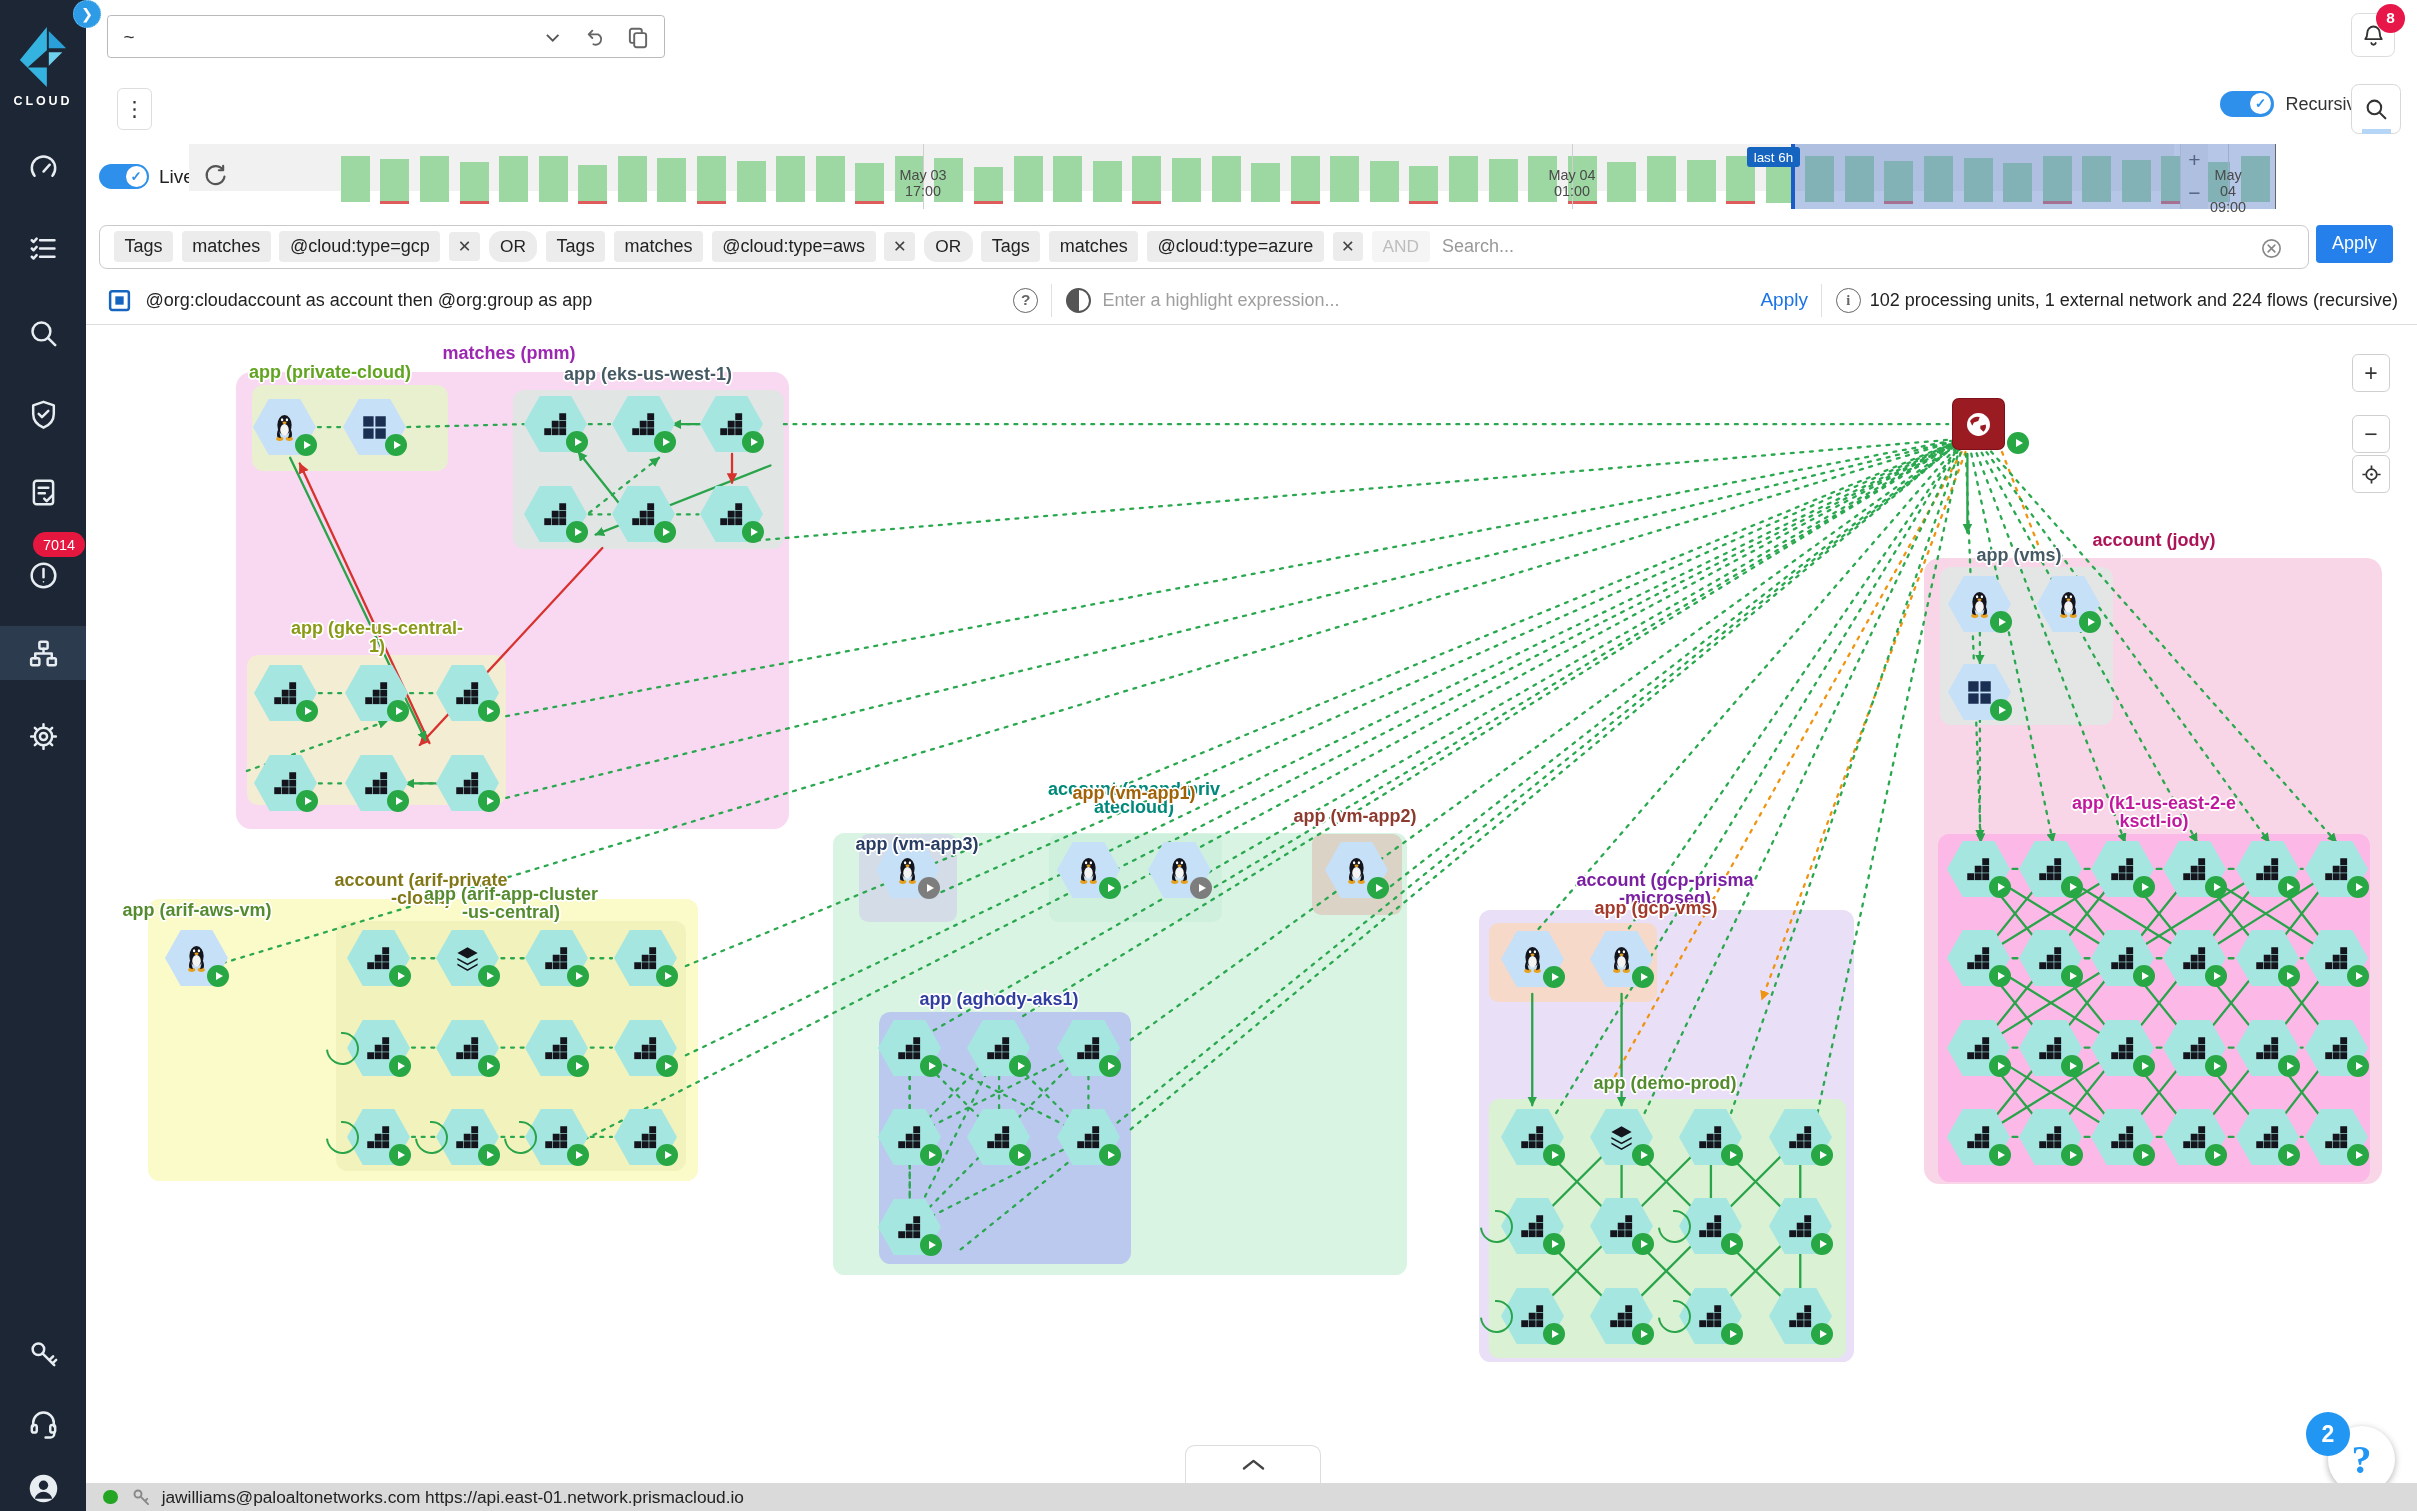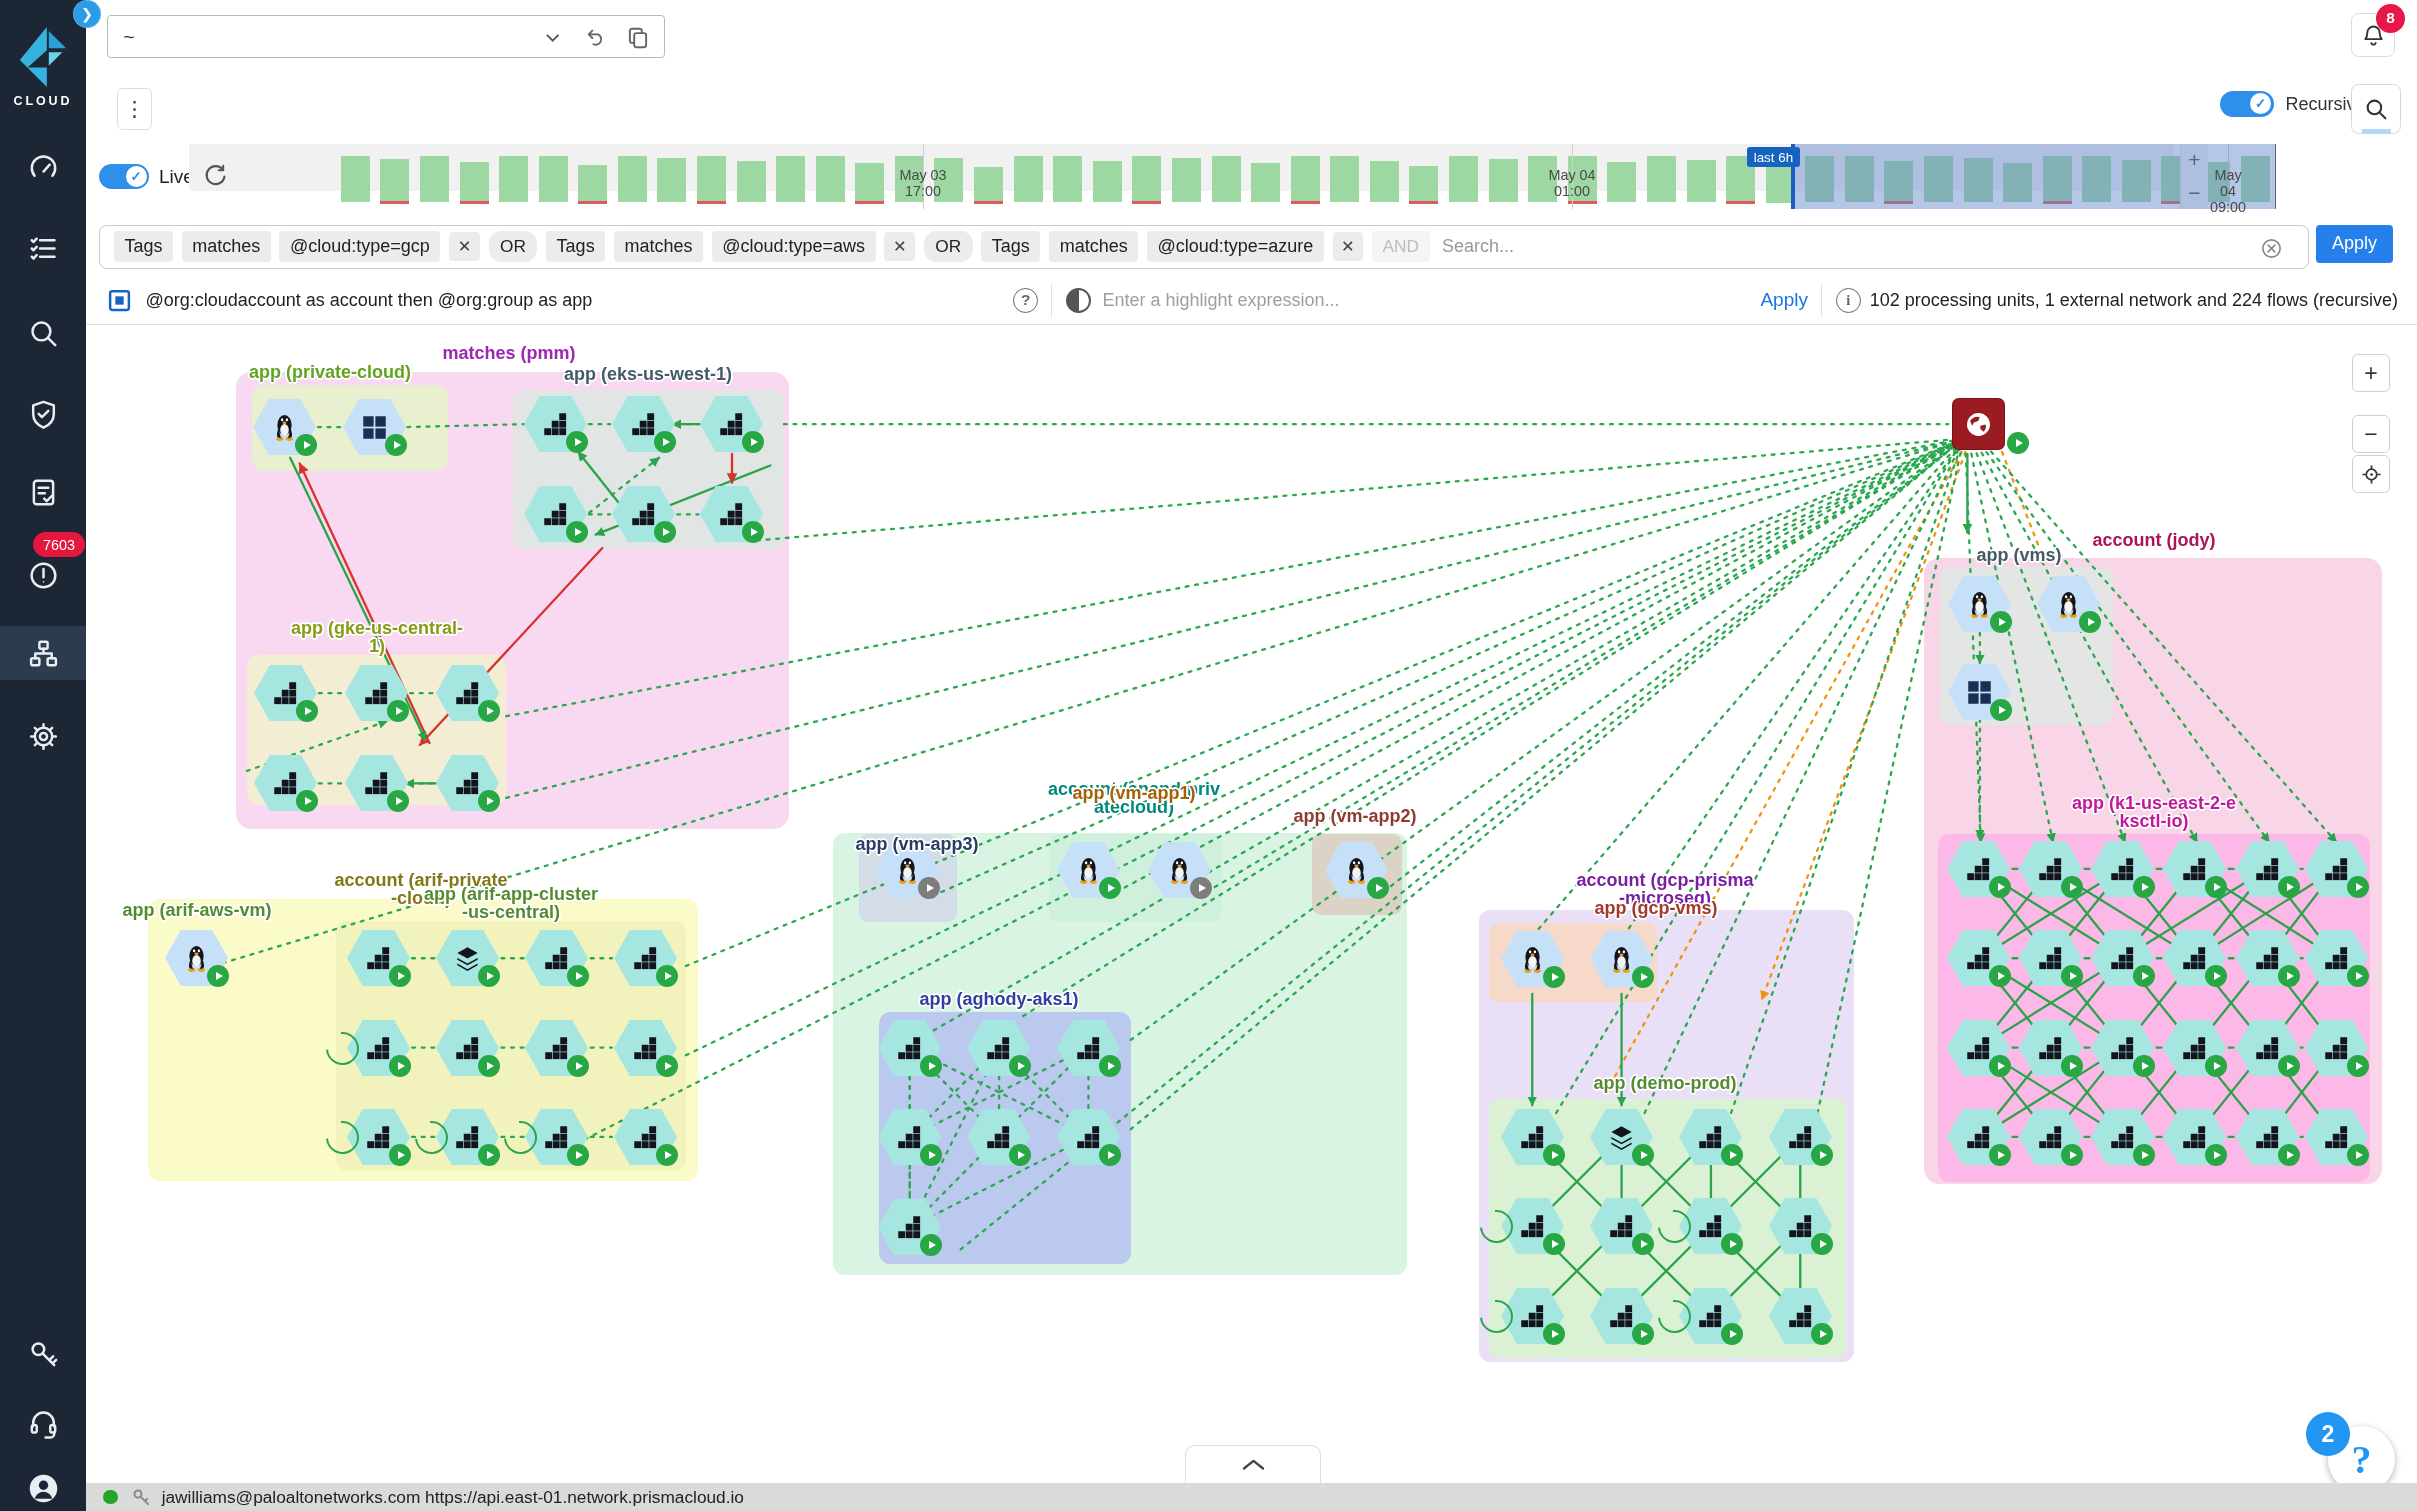--- a/index.html
+++ b/index.html
@@ -130,21 +130,21 @@
             <path d="M12.5 16.5 l1.8 1.8 L18.5 14" stroke="#e8edf2" stroke-width="1.8" fill="none" stroke-linecap="round" stroke-linejoin="round"></path>
           </svg>
         </div>
         <div class="abs side-item" style="top: 548px;">
           <svg width="33" height="33" viewBox="0 0 24 24">
             <circle cx="12" cy="12" r="8.6" stroke="#e8edf2" stroke-width="1.8" fill="none" stroke-linecap="round" stroke-linejoin="round"></circle>
             <path d="M12 7.3 V13.3" stroke="#e8edf2" stroke-width="1.8" fill="none" stroke-linecap="round" stroke-linejoin="round"></path>
             <circle cx="12" cy="16.6" r="0.6" fill="#e8edf2" stroke="none"></circle>
           </svg>
         </div>
-        <div class="abs side-badge" style="top: 532px;">7603</div>
+        <div class="abs side-badge" style="top: 532px;">7014</div>
         <div class="abs side-item active-bg" style="top: 626px;">
           <svg width="33" height="33" viewBox="0 0 24 24">
             <rect x="9" y="3.5" width="6" height="5" rx="1" stroke="#e8edf2" stroke-width="1.8" fill="none" stroke-linecap="round" stroke-linejoin="round"></rect>
             <rect x="3" y="15.5" width="6" height="5" rx="1" stroke="#e8edf2" stroke-width="1.8" fill="none" stroke-linecap="round" stroke-linejoin="round"></rect>
             <rect x="15" y="15.5" width="6" height="5" rx="1" stroke="#e8edf2" stroke-width="1.8" fill="none" stroke-linecap="round" stroke-linejoin="round"></rect>
             <path d="M12 8.5 V12 M6 15.5 V12 H18 V15.5" stroke="#e8edf2" stroke-width="1.8" fill="none" stroke-linecap="round" stroke-linejoin="round"></path>
           </svg>
         </div>
         <div class="abs side-item" style="top: 709px;">
           <svg width="33" height="33" viewBox="0 0 24 24">

